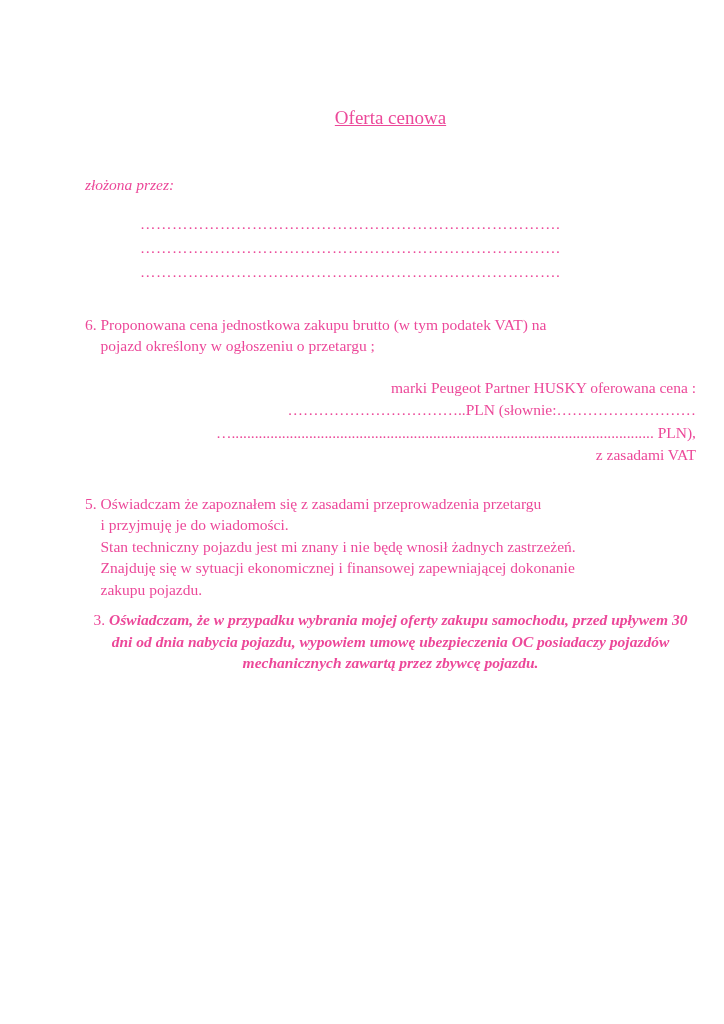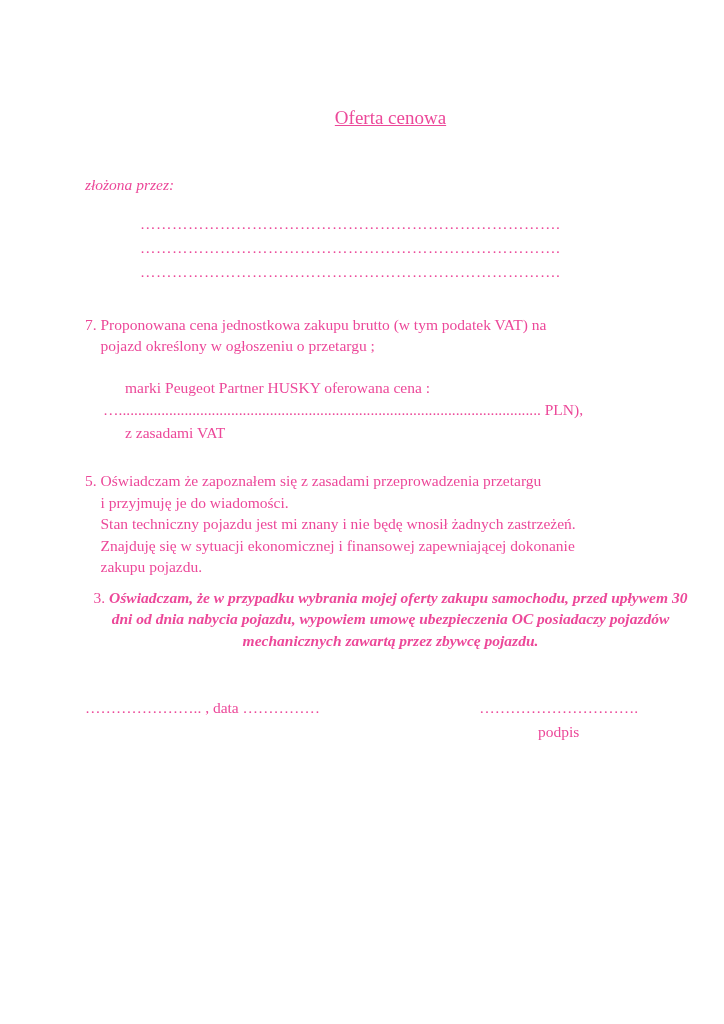--- a/index.html
+++ b/index.html
@@ -50,20 +50,21 @@
   .para {
     white-space: pre-wrap;
     line-height: 21.5px;
   }
   .para1 {
     margin-top: 30px;
   }
   .offer-block {
     margin: 20px 0 0 40px;
     line-height: 22.5px;
+    text-align: right;
   }
   .offer-line2 {
     margin-left: -22px;
   }
   .para2 {
     margin-top: 26px;
   }
   .para3 {
     margin-top: 9px;
     line-height: 21.5px;
@@ -104,40 +105,34 @@
 
   <div class="submitted-by">złożona przez:</div>
 
   <div class="fill-block">
     <div>…………………………………………………………………….</div>
     <div>…………………………………………………………………….</div>
     <div>…………………………………………………………………….</div>
   </div>
 
 
-  <div class="para para1">7. Proponowana cena jednostkowa zakupu brutto (w tym podatek VAT) na
+  <div class="para para1">6. Proponowana cena jednostkowa zakupu brutto (w tym podatek VAT) na
     pojazd określony w ogłoszeniu o przetargu ;</div>
 
   <div class="offer-block">
     <div>marki  Peugeot Partner HUSKY oferowana cena :</div>
+    <div>……………………………..PLN (słownie:………………………</div>
     <div class="offer-line2">…............................................................................................................. PLN),</div>
     <div>z zasadami VAT</div>
   </div>
 
   <div class="para para2">5. Oświadczam że zapoznałem się z zasadami przeprowadzenia przetargu
     i przyjmuję je do wiadomości.
     Stan techniczny pojazdu jest mi znany i nie będę wnosił żadnych zastrzeżeń.
     Znajduję się w sytuacji ekonomicznej i finansowej zapewniającej dokonanie
     zakupu pojazdu.</div>
 
   <div class="para3"><span>3. </span><span class="emph">Oświadczam, że w przypadku wybrania mojej oferty zakupu samochodu, przed upływem 30 dni od dnia nabycia pojazdu, wypowiem umowę ubezpieczenia OC posiadaczy pojazdów mechanicznych zawartą przez zbywcę pojazdu.</span></div>
 
 
 
-  <div class="sig-row">
-    <span>………………….. , data ……………</span>
-    <span class="sig-right">
-      <span>………………………….</span>
-      <div class="podpis">podpis</div>
-    </span>
-  </div>
 
 </div>
 
 </body></html>

